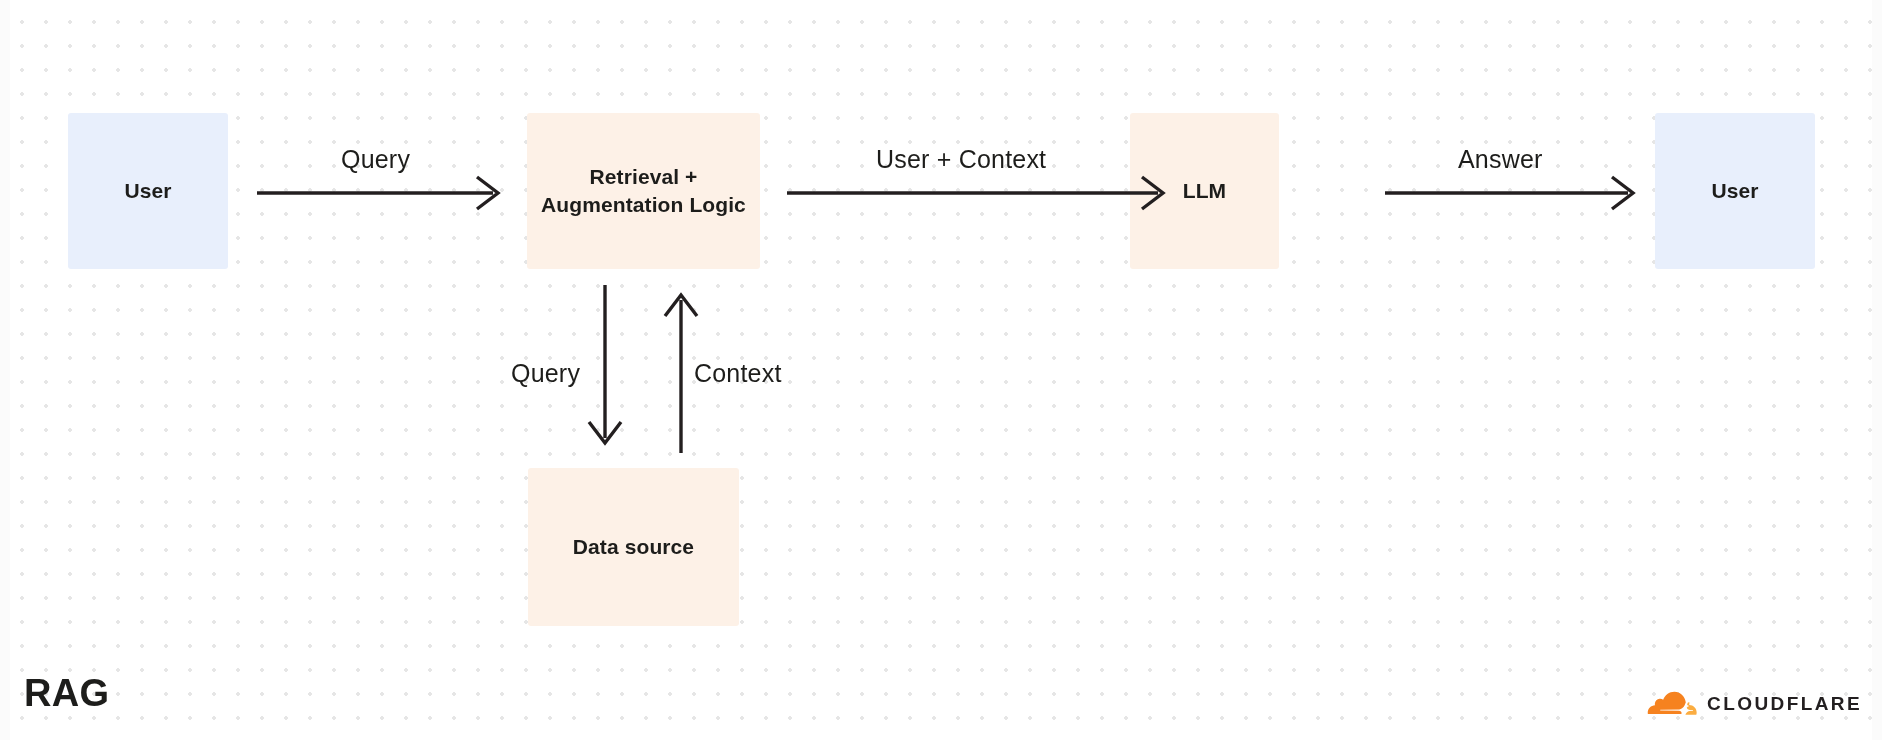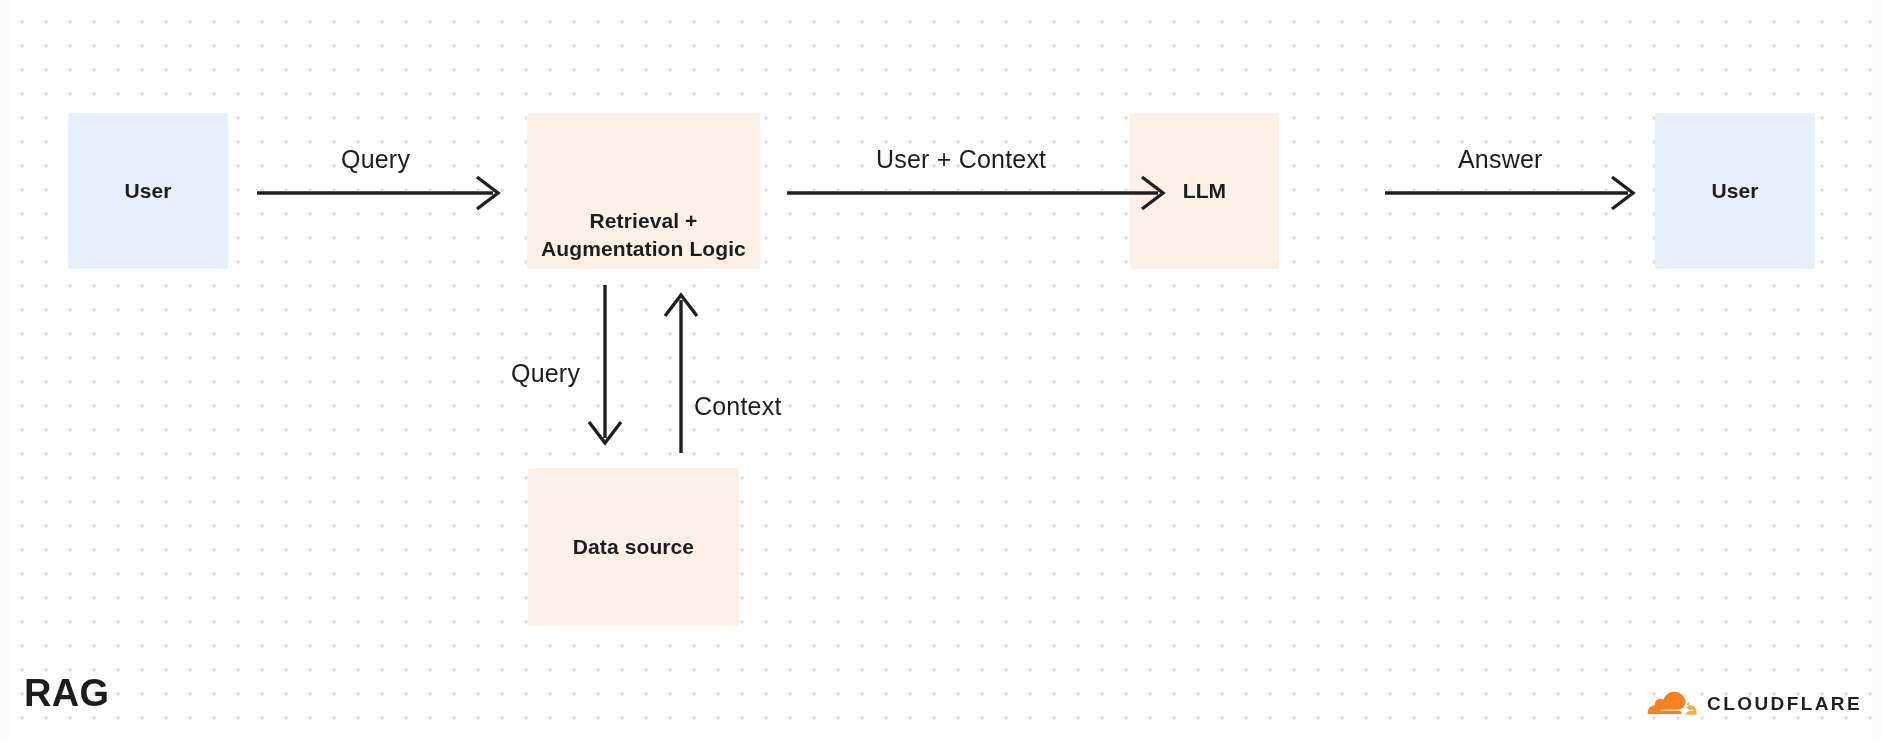--- a/index.html
+++ b/index.html
@@ -108,21 +108,21 @@
 </style>
 </head>
 <body>
 
 <div id="canvas">
 
   <div class="node blue" style="left:68px; top:113px; width:160px; height:156px;">
     <span>User</span>
   </div>
 
-  <div class="node cream" style="left:527px; top:113px; width:233px; height:156px;align-items:flex-end;">
+  <div class="node cream" style="left:527px; top:113px; width:233px; height:156px;">
     <span>Retrieval + Augmentation Logic</span>
   </div>
 
   <div class="node cream" style="left:1130px; top:113px; width:149px; height:156px;">
     <span>LLM</span>
   </div>
 
   <div class="node blue" style="left:1655px; top:113px; width:160px; height:156px;">
     <span>User</span>
   </div>
@@ -157,21 +157,21 @@
   </svg>
 
   <div class="edge-label" style="left:341px; top:145px;">Query</div>
 
   <div class="edge-label" style="left:876px; top:145px;">User + Context</div>
 
   <div class="edge-label" style="left:1458px; top:145px;">Answer</div>
 
   <div class="edge-label" style="left:511px; top:359px;">Query</div>
 
-  <div class="edge-label" style="left:694px; top:359px;margin-top:33px;">Context</div>
+  <div class="edge-label" style="left:694px; top:359px;">Context</div>
 
   <div id="diagram-title">RAG</div>
 
   <div id="brand-logo">
     <svg width="54" height="26" viewBox="0 0 110 52">
 
       <path fill="#fbad41" d="M92.5 22.4c-0.8 0-1.6 0.1-2.4 0.3-0.5 0.1-0.9 0.5-1.1 1l-1.6 5.6c-0.7 2.4-0.4 4.6 0.8 6.2
                1.1 1.5 3 2.4 5.3 2.5l5.9 0.4c0.2 0 0.3 0.1 0.4 0.2 0.1 0.1 0.1 0.3 0.1 0.5-0.1 0.3-0.4 0.5-0.7 0.6l-6.1 0.4
                c-3.3 0.2-6.9 2.9-8.2 6.1l-0.4 1.2c-0.1 0.2 0.1 0.5 0.4 0.5h21.1c0.3 0 0.6-0.2 0.7-0.5 0.4-1.3 0.6-2.7 0.6-4.1
                0-8.4-6.8-15.2-15.2-15.2z"></path>

